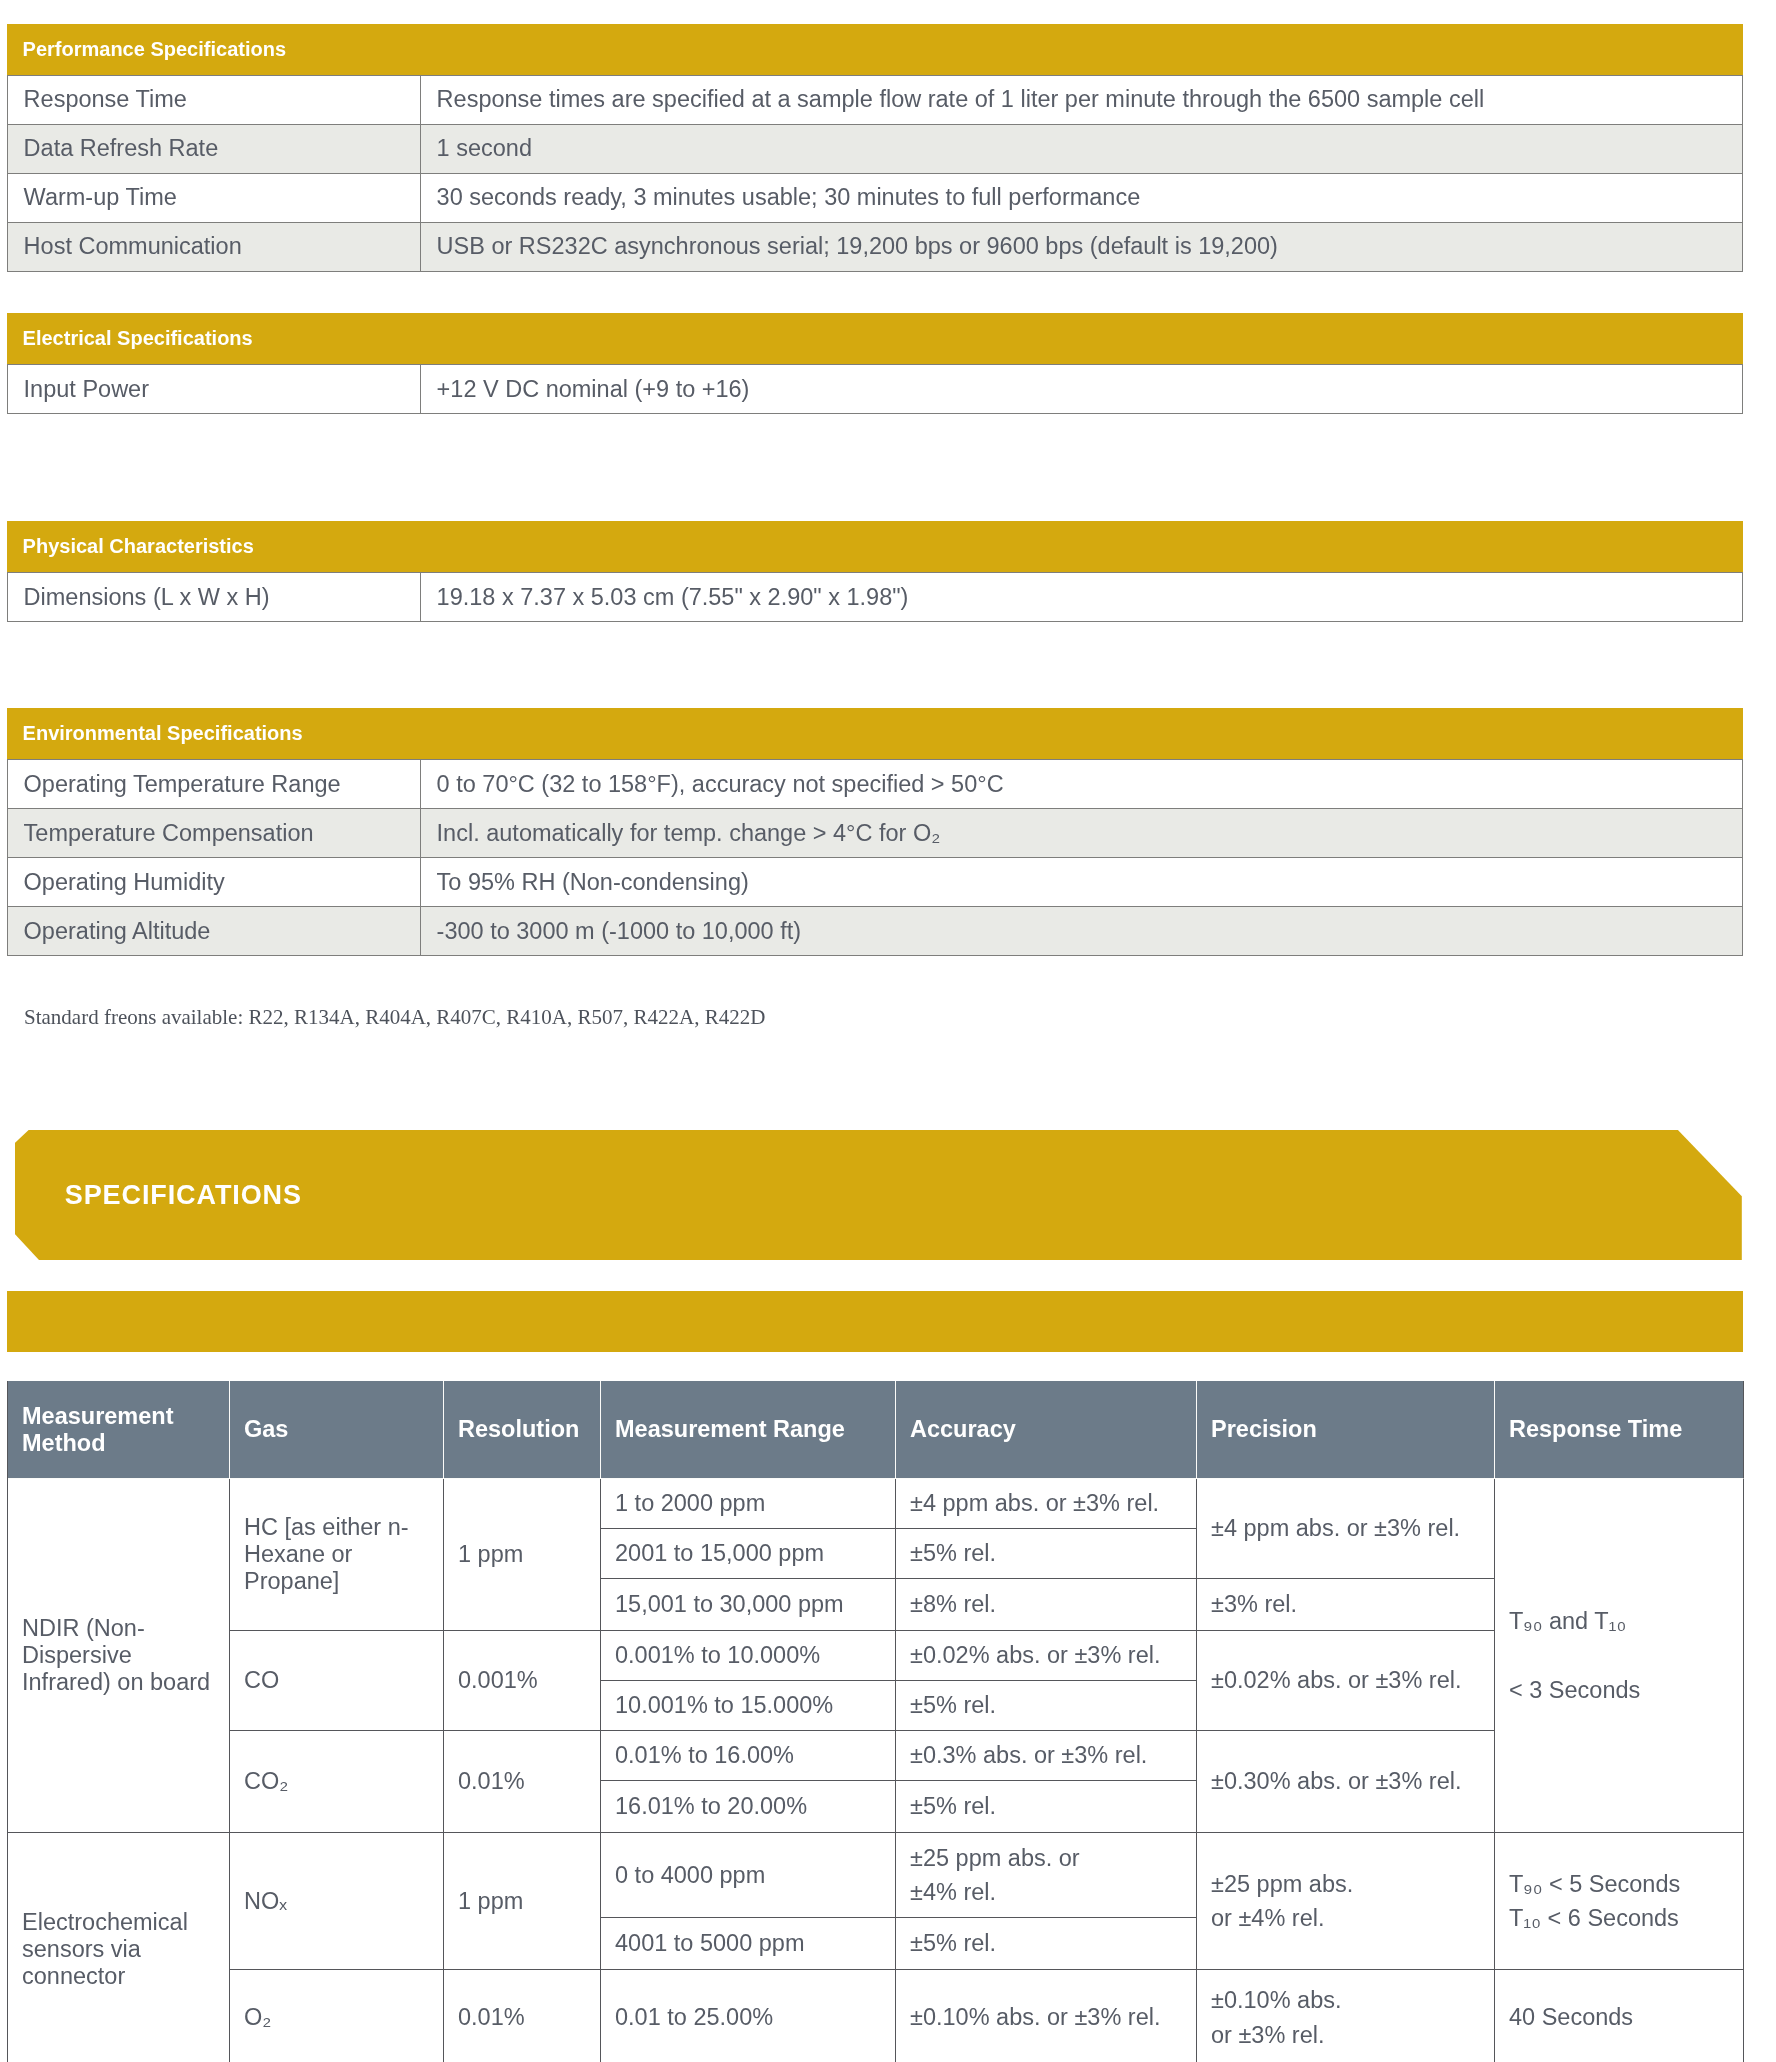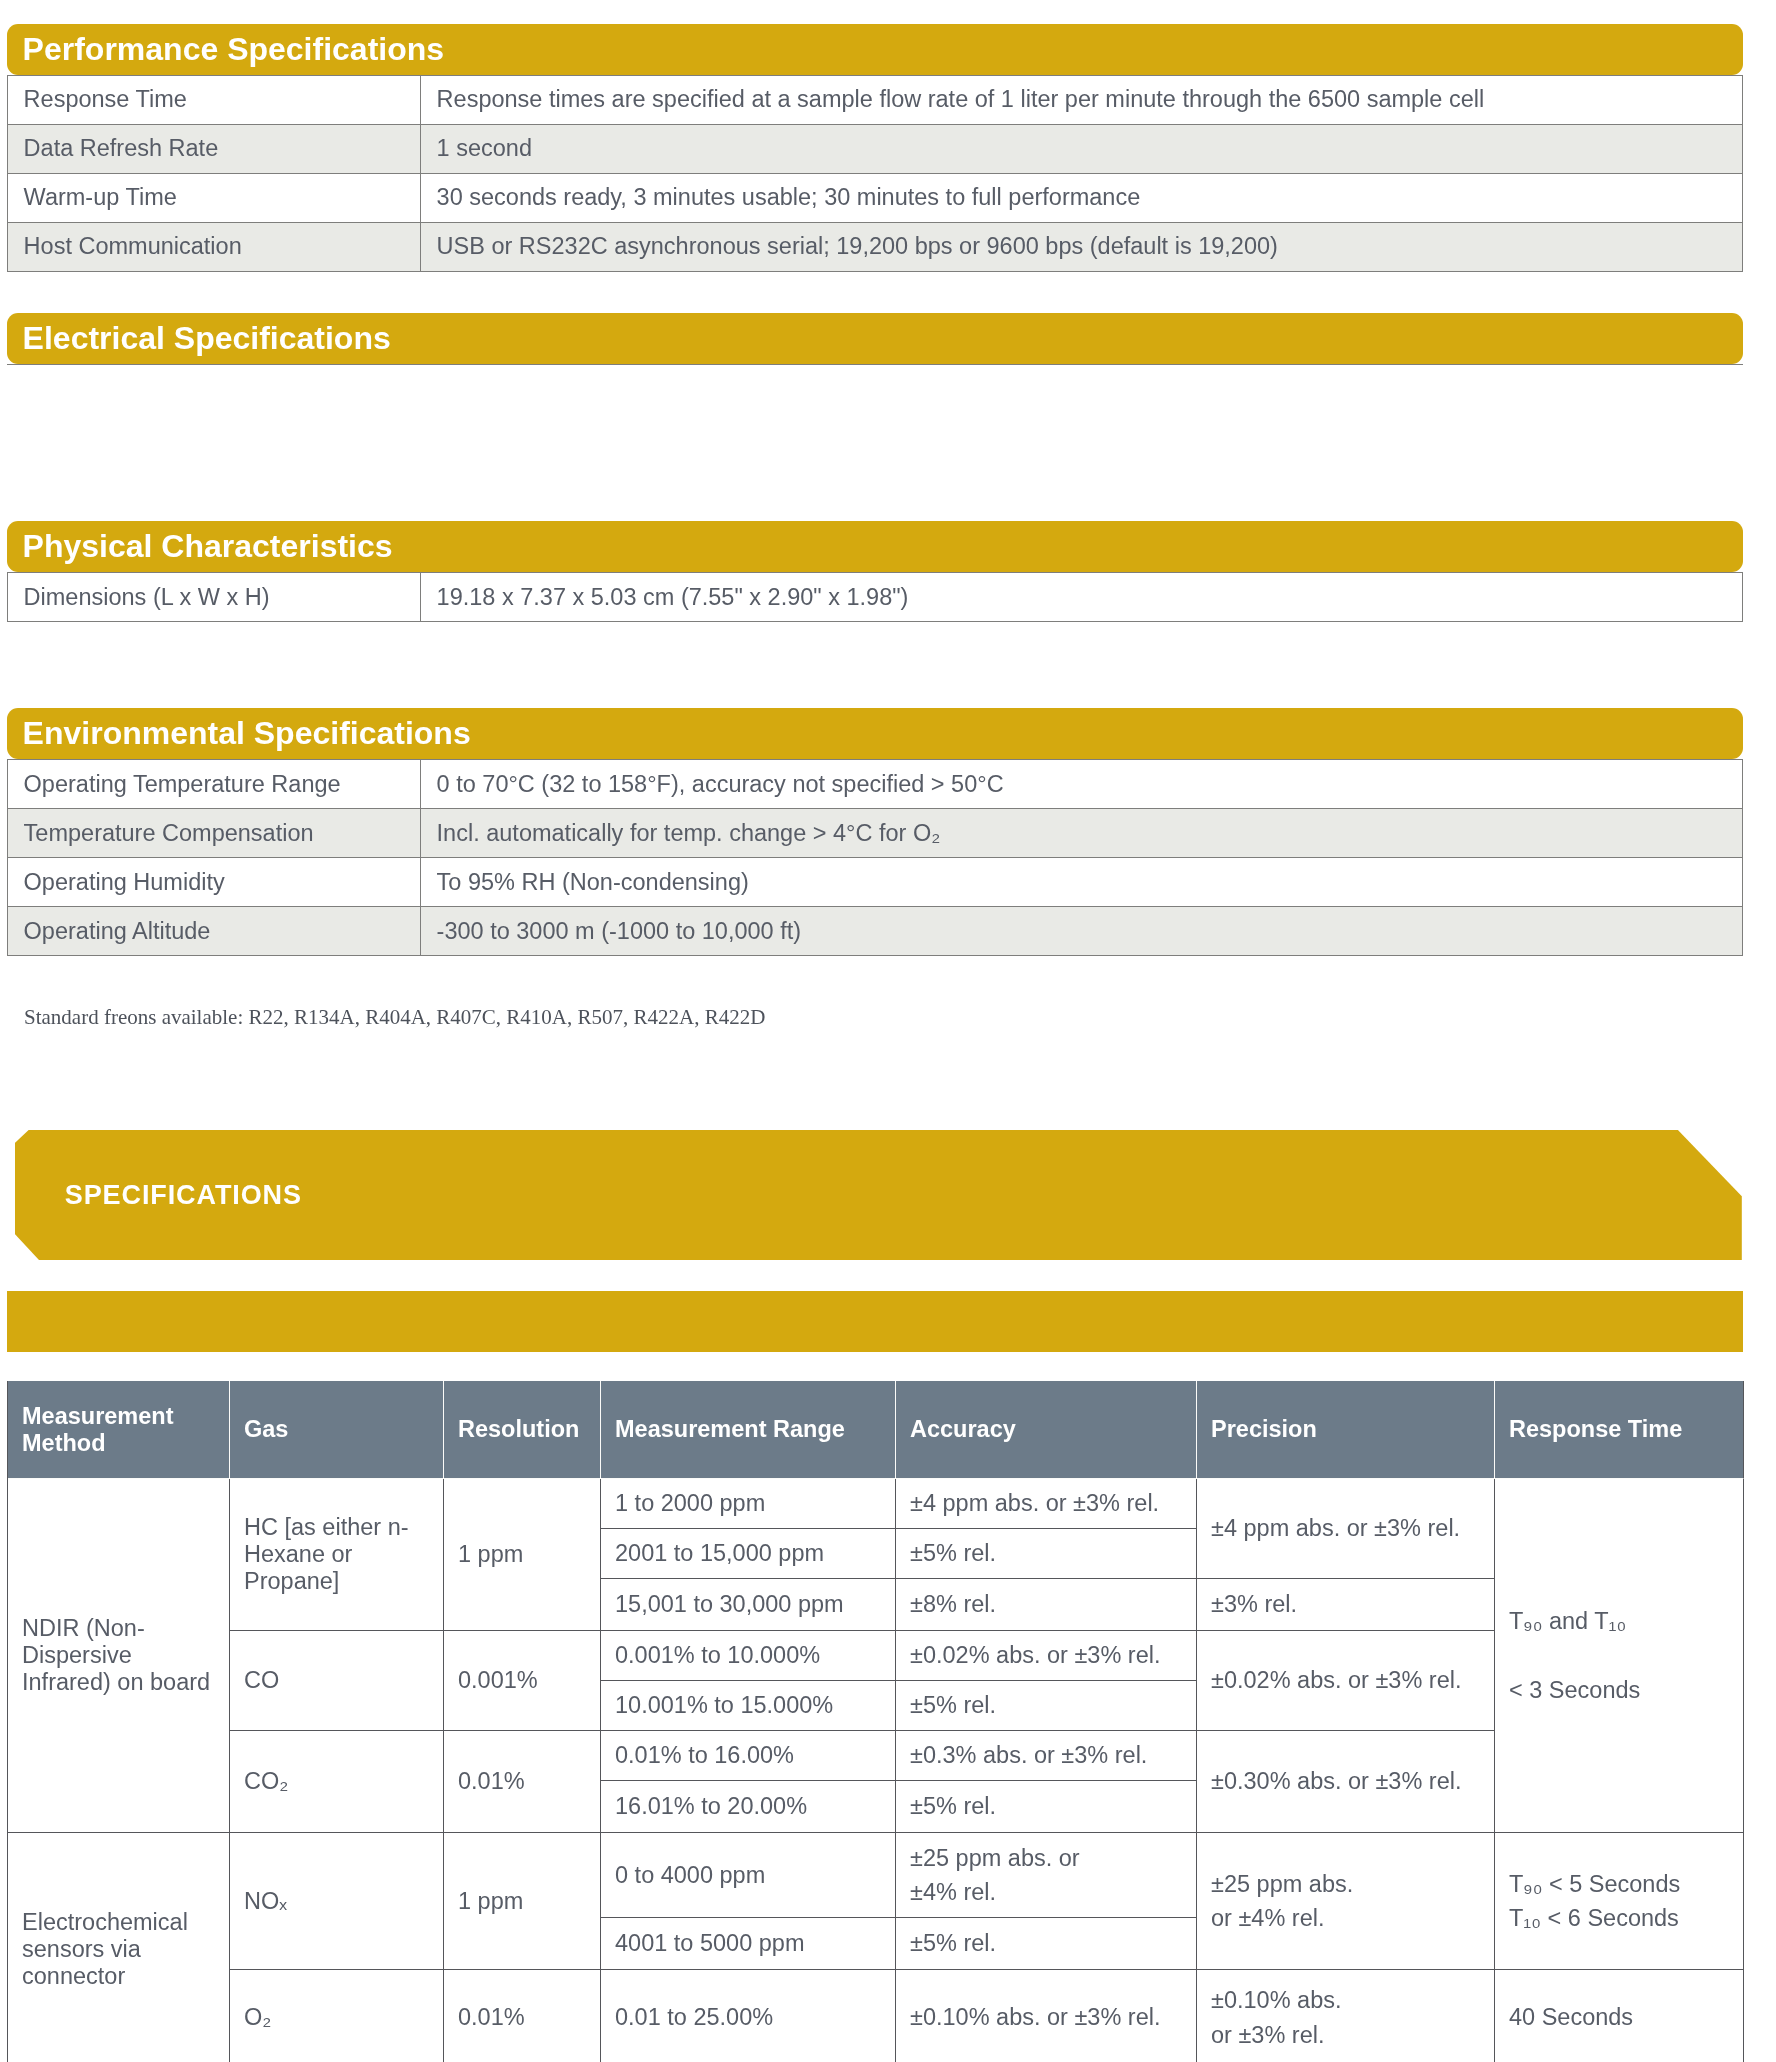--- a/index.html
+++ b/index.html
@@ -9,22 +9,22 @@
   html,body{margin:0;padding:0;}
   body{
     width:1776px;height:2062px;background:#fff;position:relative;
     font-family:"Liberation Sans","DejaVu Sans",sans-serif;color:var(--text);
   }
   .abs{position:absolute;left:7px;width:1736px;}
 
   
   .mini-head{
     height:51px;background:var(--gold);color:var(--white);
-    font-size:32px;font-weight:bold;display:flex;align-items:center;
-    padding-left:15.6px;box-sizing:border-box;border-radius:11px;
+    font-size:20px;font-weight:bold;display:flex;align-items:center;
+    padding-left:15.6px;box-sizing:border-box;
   }
   table.mini{
     border-collapse:separate;border-spacing:0;width:100%;table-layout:fixed;
     border-left:1.7px solid var(--border_small);border-top:1.7px solid var(--border_small);
   }
   table.mini td{
     border-right:1.7px solid var(--border_small);
     border-bottom:1.7px solid var(--border_small);
     height:49px;font-size:23.5px;vertical-align:middle;box-sizing:border-box;
     padding:0 12px 0 15.6px;background:#fff;
@@ -107,20 +107,24 @@
 </section>
 
 <section class="abs" style="top:313px">
   <div class="mini-head">Electrical Specifications</div>
   <table class="mini">
     <colgroup>
         <col class="c-label">
         <col>
       </colgroup>
     <tbody>
+      <tr>
+        <td>Input Power</td>
+        <td>+12 V DC nominal (+9 to +16)</td>
+      </tr>
     </tbody>
   </table>
 </section>
 
 <section class="abs" style="top:521px">
   <div class="mini-head">Physical Characteristics</div>
   <table class="mini">
     <colgroup>
         <col class="c-label">
         <col>

